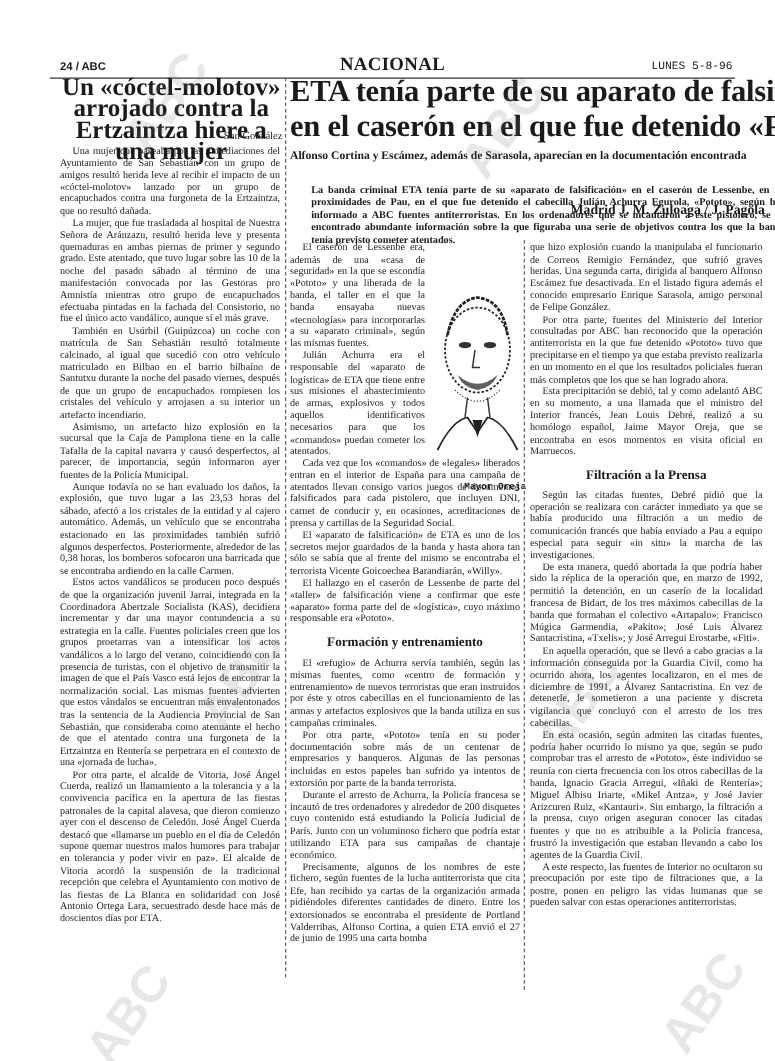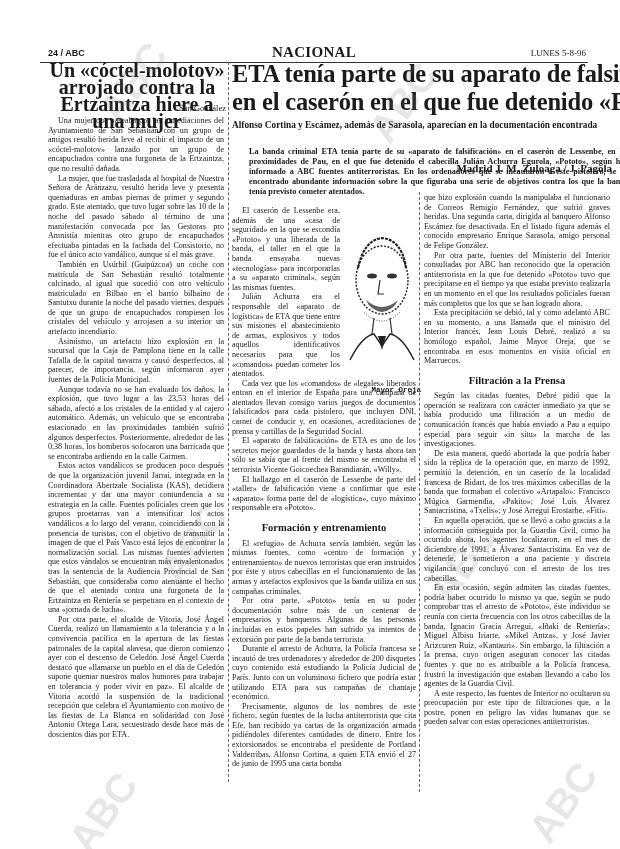--- a/index.html
+++ b/index.html
@@ -1,21 +1,21 @@
 <!DOCTYPE html>
 <html><head>
 <meta charset="utf-8">
 <style>
   html, body { margin:0; padding:0; background:#ffffff; }
   body { width:620px; height:849px; position:relative; overflow:hidden; font-family:"Liberation Serif", serif; color:#1a1a1a; }
   .page { position:absolute; left:0; top:0; width:620px; height:849px; }
   .header { position:absolute; left:40px; top:42px; width:548px; height:20px; border-bottom:1.2px solid #333; }
   .pagenum { position:absolute; left:8px; top:6px; font-family:"Liberation Sans", sans-serif; font-size:9px; font-weight:bold; }
   .section { position:absolute; left:0; width:100%; text-align:center; top:2px; font-family:"Liberation Serif", serif; font-weight:bold; font-size:15px; letter-spacing:0.3px; }
-  .date { position:absolute; right:2px; top:6px; font-family:Liberation Serif, serif; font-size:9px; }
+  .date { position:absolute; right:2px; top:6px; font-family:Liberation Mono, monospace; font-size:9px; }
   .col { position:absolute; font-size:8.1px; line-height:9.6px; text-align:justify; }
   .col p { margin:0; text-indent:10px; }
   .vrule { position:absolute; border-left:1px dashed #666; }
   .h-left { position:absolute; left:48px; top:62px; width:178px; text-align:center; font-weight:bold; font-size:20px; line-height:17px;font-family:Liberation Serif, serif; }
   .byline-left { position:absolute; left:48px; top:103px; width:178px; text-align:right; font-size:8.5px; }
   .h-main { position:absolute; left:232px; top:60px; width:380px; font-weight:bold; font-size:24.5px; line-height:28px; letter-spacing:-0.2px; white-space:nowrap; }
   .sub-main { position:absolute; left:232px; top:120px; width:380px; font-size:9.3px; font-weight:bold; white-space:nowrap; }
   .byline-main { position:absolute; left:232px; top:134px; width:380px; text-align:right; font-size:11px; font-weight:bold;margin-top:28px; }
   .lead { position:absolute; left:249px; top:147px; width:380px; font-size:8.2px; line-height:10px; text-align:justify; font-weight:bold; }
   .subhead { font-weight:bold; font-size:10.5px; text-align:center; margin:10px 0 6px 0 !important; text-indent:0 !important; }
@@ -49,21 +49,21 @@
   <div class="vrule" style="left:228px; top:62px; height:720px;"></div>
 
   <div class="h-main">
     <div>ETA tenía parte de su aparato de falsificación</div>
     <div>en el caserón en el que fue detenido «Pototo»</div>
   </div>
   <div class="sub-main">Alfonso Cortina y Escámez, además de Sarasola, aparecían en la documentación encontrada</div>
   <div class="byline-main">Madrid  J. M. Zuloaga / J. Pagola</div>
   <div class="lead">La banda criminal ETA tenía parte de su «aparato de falsificación» en el caserón de Lessenbe, en las proximidades de Pau, en el que fue detenido el cabecilla Julián Achurra Egurola, «Pototo», según han informado a ABC fuentes antiterroristas. En los ordenadores que se incautaron a este pistolero, se ha encontrado abundante información sobre la que figuraba una serie de objetivos contra los que la banda tenía previsto cometer atentados.</div>
 
-  <div class="col" style="left:232px; top:206px; width:184px;">
+  <div class="col" style="left:232px; top:193px; width:184px;">
     <p style="width:108px;">El caserón de Lessenbe era, además de una «casa de seguridad» en la que se escondía «Pototo» y una liberada de la banda, el taller en el que la banda ensayaba nuevas «tecnologías» para incorporarlas a su «aparato criminal», según las mismas fuentes.</p>
     <p style="width:108px;">Julián Achurra era el responsable del «aparato de logística» de ETA que tiene entre sus misiones el abastecimiento de armas, explosivos y todos aquellos identificativos necesarios para que los «comandos» puedan cometer los atentados.</p>
     <p>Cada vez que los «comandos» de «legales» liberados entran en el interior de España para una campaña de atentados llevan consigo varios juegos de documentos falsificados para cada pistolero, que incluyen DNI, carnet de conducir y, en ocasiones, acreditaciones de prensa y cartillas de la Seguridad Social.</p>
     <p>El «aparato de falsificación» de ETA es uno de los secretos mejor guardados de la banda y hasta ahora tan sólo se sabía que al frente del mismo se encontraba el terrorista Vicente Goicoechea Barandiarán, «Willy».</p>
     <p>El hallazgo en el caserón de Lessenbe de parte del «taller» de falsificación viene a confirmar que este «aparato» forma parte del de «logística», cuyo máximo responsable era «Pototo».</p>
     <p class="subhead">Formación y entrenamiento</p>
     <p>El «refugio» de Achurra servía también, según las mismas fuentes, como «centro de formación y entrenamiento» de nuevos terroristas que eran instruidos por éste y otros cabecillas en el funcionamiento de las armas y artefactos explosivos que la banda utiliza en sus campañas criminales.</p>
     <p>Por otra parte, «Pototo» tenía en su poder documentación sobre más de un centenar de empresarios y banqueros. Algunas de las personas incluidas en estos papeles han sufrido ya intentos de extorsión por parte de la banda terrorista.</p>
     <p>Durante el arresto de Achurra, la Policía francesa se incautó de tres ordenadores y alrededor de 200 disquetes cuyo contenido está estudiando la Policía Judicial de París. Junto con un voluminoso fichero que podría estar utilizando ETA para sus campañas de chantaje económico.</p>
     <p>Precisamente, algunos de los nombres de este fichero, según fuentes de la lucha antiterrorista que cita Efe, han recibido ya cartas de la organización armada pidiéndoles diferentes cantidades de dinero. Entre los extorsionados se encontraba el presidente de Portland Valderribas, Alfonso Cortina, a quien ETA envió el 27 de junio de 1995 una carta bomba</p>

